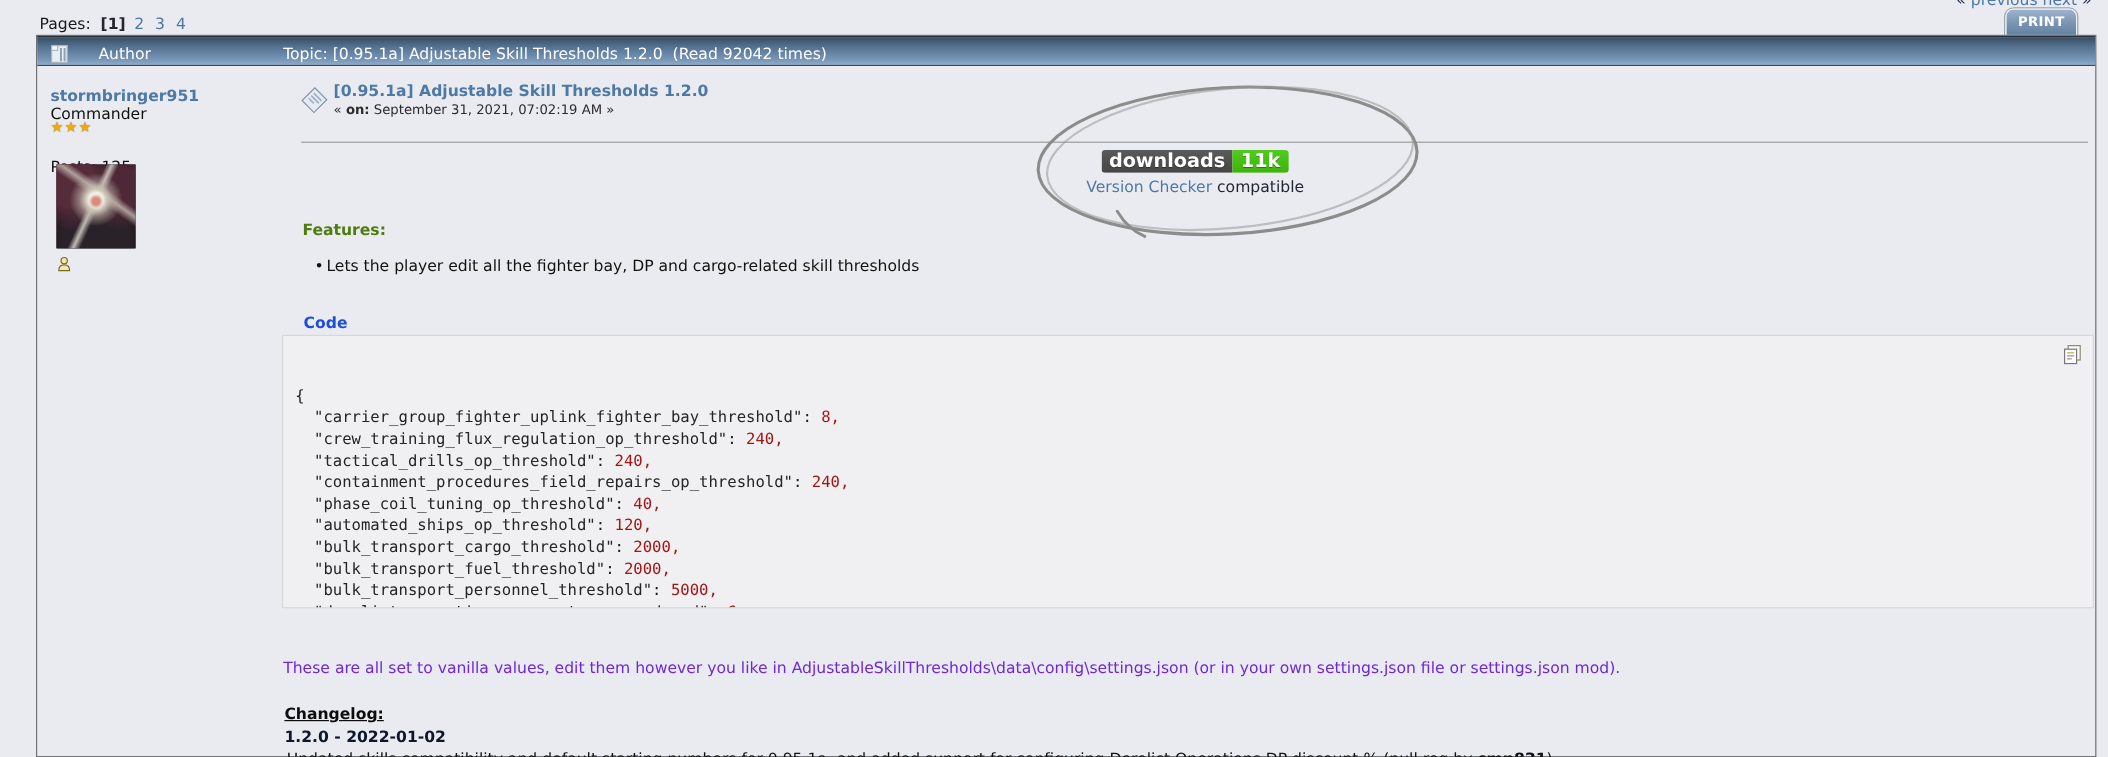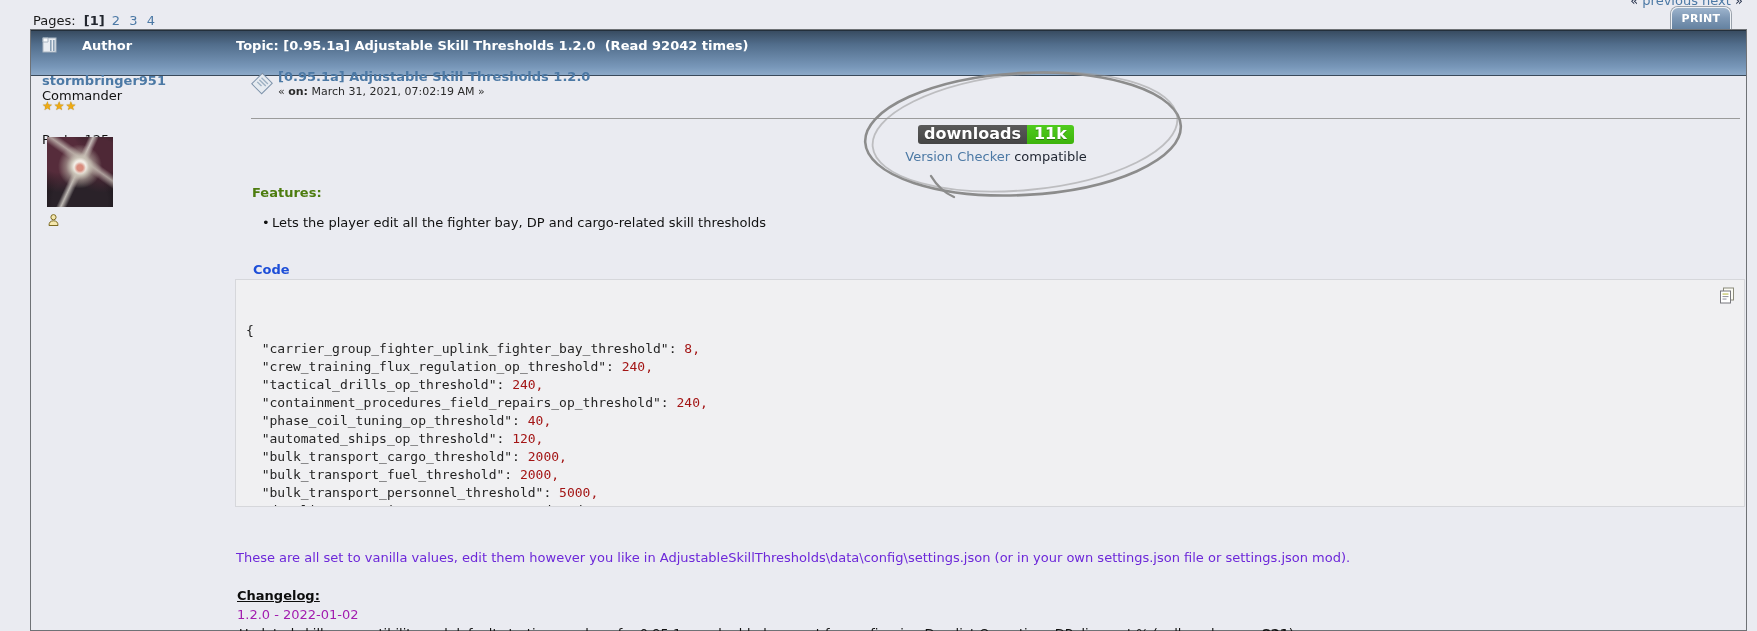--- a/index.html
+++ b/index.html
@@ -26,24 +26,24 @@
     color:#fff; font-weight:bold; font-size:11px; text-align:center; line-height:22px;
     letter-spacing:.3px;
   }
 
   
   .board {
     position:absolute; left:30px; top:29px; width:1717px; height:602px;
     border:1px solid #6f7276; background:#eaebf1;
   }
   .thead {
-    position:absolute; left:0; top:0; right:0; height:46px;
+    position:absolute; left:0; top:0; right:0; height:25px;
     background:linear-gradient(#384c61 0%, #516d8b 30%, #7897b9 82%, #8daac9 100%);
     border-top:1px solid #22herz2e3a; border-top:1px solid #232f3b; border-bottom:1px solid #3a4a5b;
-    color:#fff; font-weight:bold;
+    color:#fff; font-weight:normal;
   }
   .hicon { position:absolute; left:9px; top:6px; width:19px; height:16px; }
   .author-h { position:absolute; left:51px; top:7px; }
   .topic-h { position:absolute; left:205px; top:7px; white-space:pre; }
 
   .author-col { position:absolute; left:0; top:29px; width:191px; bottom:0; }
   .uname { position:absolute; left:11px; top:14px; font-weight:bold; color:#4c79a5; text-decoration:none; }
   .rank  { position:absolute; left:11px; top:29px; color:#111; }
   .stars { position:absolute; left:11px; top:40px; font-size:12px; letter-spacing:1px; color:#efaa13;
            text-shadow:0 0 1px #8a6a00; }
@@ -89,21 +89,21 @@
     background:#f0f0f2; border:1px solid #d6d7db;
     font-family:"DejaVu Sans Mono","Liberation Mono",monospace; font-size:13px;
     line-height:18px; padding:6px 10px; white-space:pre; overflow:hidden; color:#202020;
   }
   .codebox .ck { color:#242424; }
   .codebox .cv { color:#a31515; }
   .copy-ico { position:absolute; right:9px; top:7px; width:16px; height:17px; }
 
   .para { position:absolute; left:14px; top:491px; width:1480px; color:#6d28d9; }
   .cl-head { position:absolute; left:15px; top:529px; font-weight:bold; text-decoration:underline; color:#0d0d0d; }
-  .cl-ver  { position:absolute; left:15px; top:548px; font-weight:normal; color:#a21caf; }
+  .cl-ver  { position:absolute; left:15px; top:548px; font-weight:bold; color:#0f172a; }
   .cl-entry{ position:absolute; left:17px; top:567px; width:1480px; color:#111; white-space:nowrap; }
   .cl-entry b { font-weight:bold; }
 </style>
 </head>
 <body>
 
 <div class="pages-nav">
   <span>Pages:</span>
   <span class="cur">[1]</span>
   <a class="plink">2</a>
@@ -146,21 +146,21 @@
 
     <svg class="post-icon" viewBox="0 0 24 23">
       <g transform="rotate(45 12 11.5)">
         <rect x="5" y="4" width="14" height="15" fill="#e6ebf1" stroke="#7e93ab"></rect>
         <rect x="7.5" y="7" width="9" height="1.4" fill="#9db0c2"></rect>
         <rect x="7.5" y="10" width="9" height="1.4" fill="#9db0c2"></rect>
         <rect x="7.5" y="13" width="6" height="1.4" fill="#9db0c2"></rect>
       </g>
     </svg>
     <a class="ptitle">[0.95.1a] Adjustable Skill Thresholds 1.2.0</a>
-    <div class="pdate"><span>« </span><b>on:</b><span> March 31, 2021, 07:02:19 AM »</span></div>
+    <div class="pdate"><span>« </span><b>on:</b><span> September 31, 2021, 07:02:19 AM »</span></div>
 
     <div class="sep"></div>
 
     <div class="dlblock">
       <span class="badge">
           <span class="bl">downloads</span>
           <span class="bv">11k</span>
         </span>
       <div class="vcline"><a>Version Checker</a><span> compatible</span></div>
     </div>

